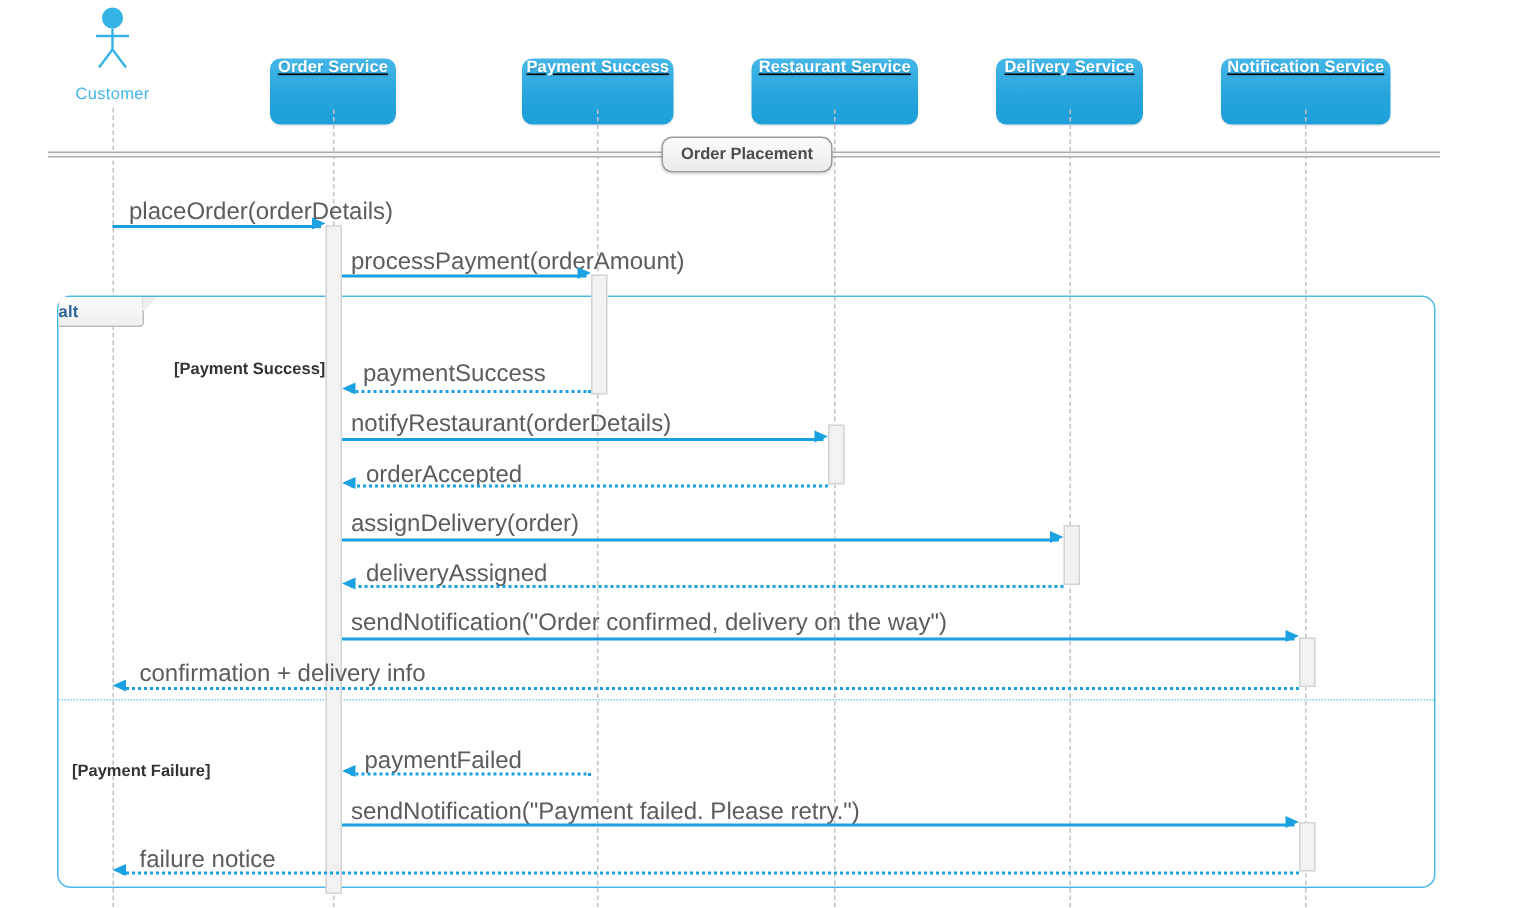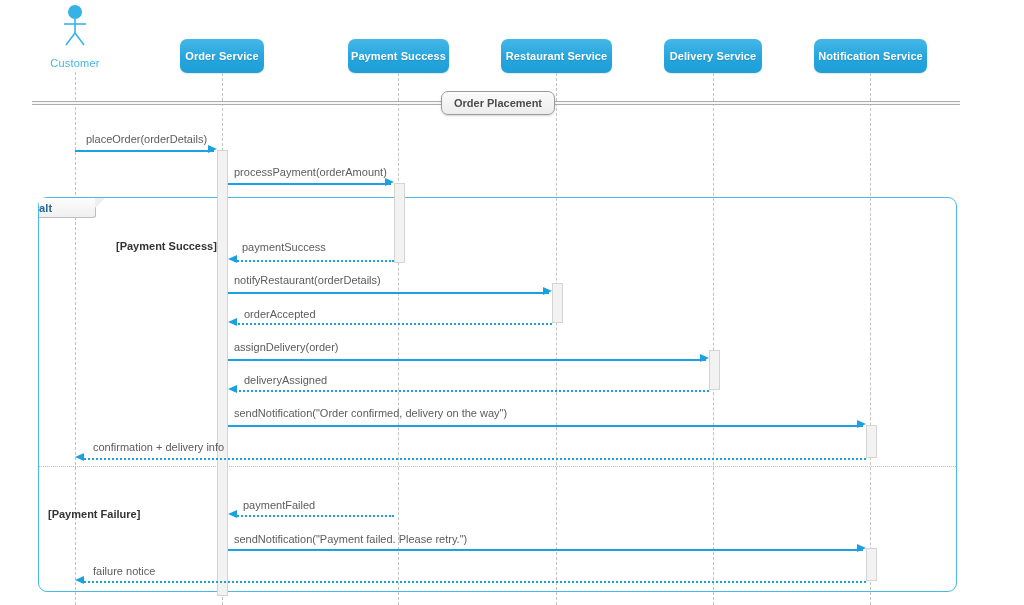--- a/index.html
+++ b/index.html
@@ -24,27 +24,27 @@
     text-align: center;
     color: #44b5e8;
     font-size: 11px;
     white-space: nowrap;
     letter-spacing: .2px;
   }
 
   
   .participant {
     position: absolute;
-    height: 34px;
+    height: 44px;
     border-radius: 7px;
     background: linear-gradient(180deg, #45b7e8 0%, #27a5dc 55%, #1d9fd8 100%);
     box-shadow: 0 1px 1px rgba(0,0,0,0.10);
     display: flex;
-    align-items: center;
     justify-content: center;
+    text-decoration: underline;
   }
   .participant-label {
     color: #ffffff;
     font-size: 11px;
     font-weight: bold;
     white-space: nowrap;
     letter-spacing: .1px;
     text-shadow: 0 1px 1px rgba(0,0,0,.12);
   }
 
@@ -145,21 +145,21 @@
     border-bottom: 4.5px solid transparent;
     border-left: 9px solid #1ba1e2;
   }
   .arrow-head.left {
     border-top: 4.5px solid transparent;
     border-bottom: 4.5px solid transparent;
     border-right: 9px solid #1ba1e2;
   }
   .msg-label {
     position: absolute;
-    font-size: 11px;
+    font-size: 16px;
     color: #5c5c5c;
     white-space: nowrap;
   }
 </style>
 </head>
 <body>
 
 <div id="canvas">
 
   <div class="actor" style="left:57px; top:4px; width:36px; height:42px;">

